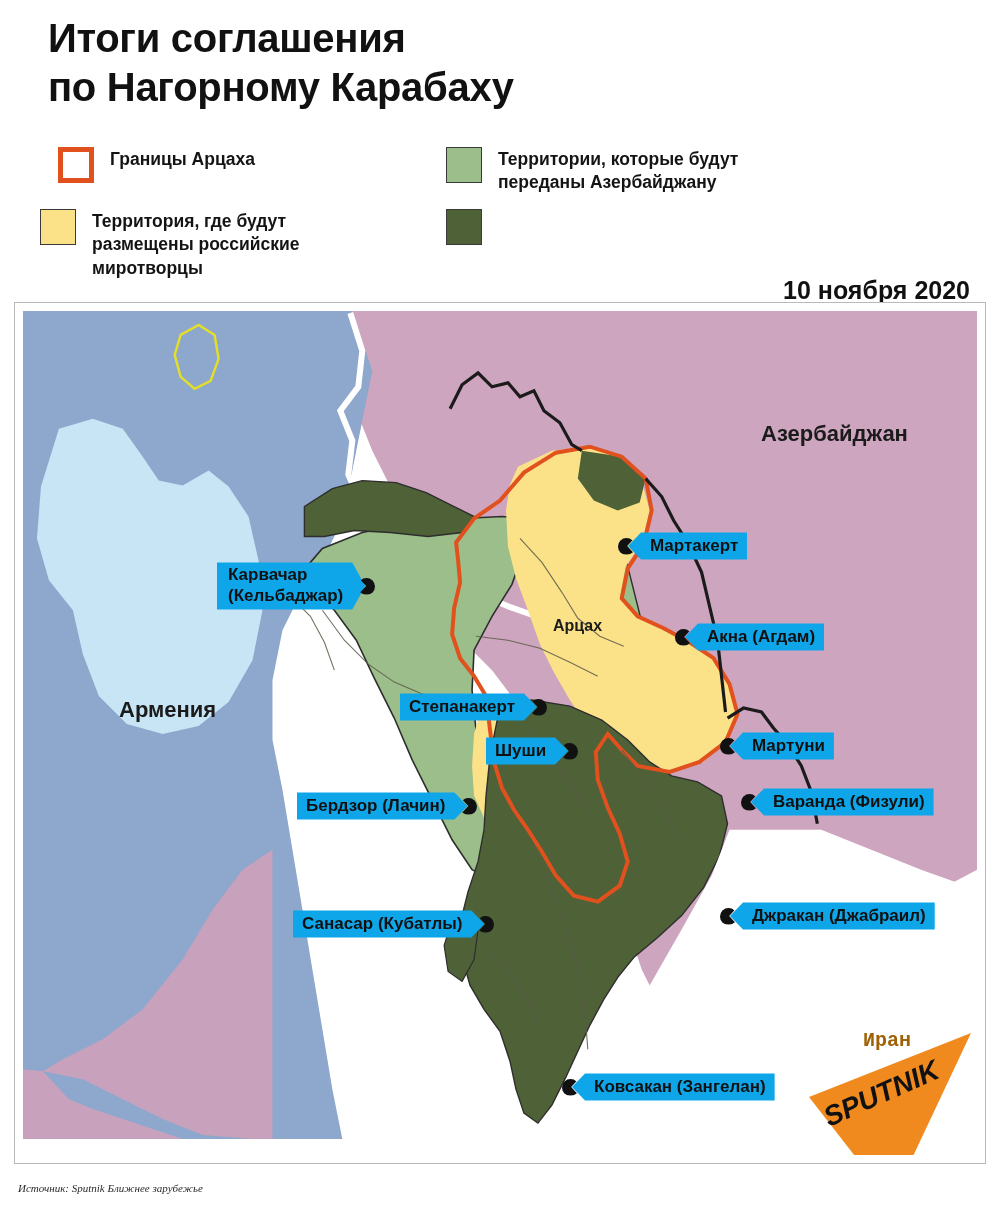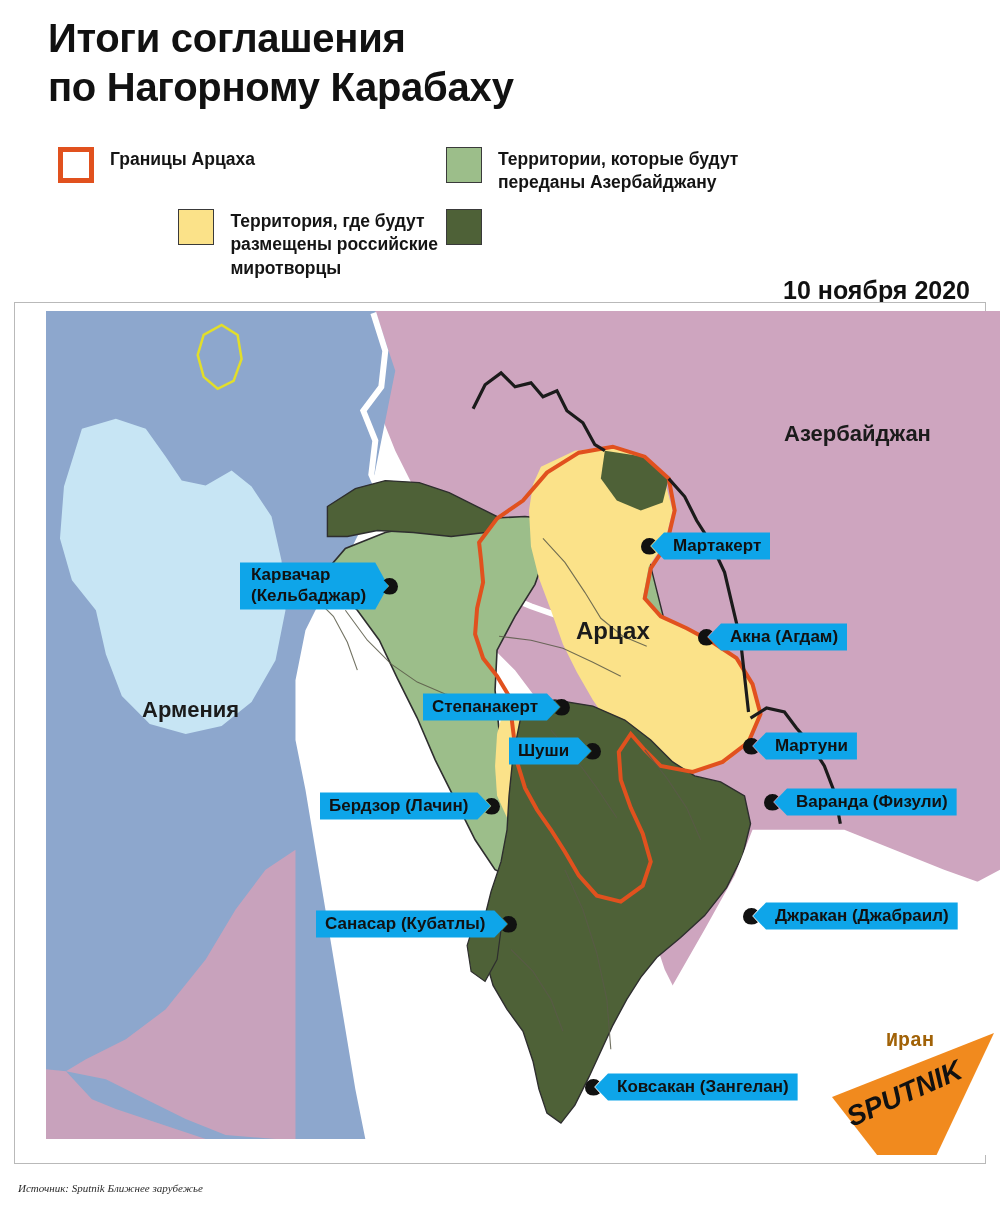--- a/index.html
+++ b/index.html
@@ -40,21 +40,21 @@
     left: 0;
     top: 140px;
     width: 1000px;
   }
   .legend-item {
     position: absolute;
     display: flex;
     align-items: flex-start;
   }
   .legend-item.li0 { left: 58px;  top: 6px;  width: 380px; }
-  .legend-item.li1 { left: 58px;  top: 68px; width: 380px; justify-content: flex-end; }
+  .legend-item.li1 { left: 40px;  top: 68px; width: 380px; }
   .legend-item.li2 { left: 446px; top: 6px;  width: 420px; }
   .legend-item.li3 { left: 446px; top: 68px; width: 420px; }
 
   .swatch {
     width: 36px;
     height: 36px;
     flex: 0 0 36px;
     box-sizing: border-box;
     margin-top: 1px;
   }
@@ -95,21 +95,20 @@
     background: #ffffff;
     box-sizing: border-box;
     padding: 8px;
   }
   .map-stage {
     position: relative;
     width: 100%;
     height: 100%;
     overflow: hidden;
     background: #ffffff;
-    margin-left: 23px;
   }
   .map-svg {
     position: absolute;
     left: 0; top: 0;
     width: 100%;
     height: 100%;
     display: block;
   }
 
   
@@ -320,21 +319,21 @@
       </g>
 
       <path fill="#ffffff" stroke="none" d="M708,520 L800,520 L900,560 L956,580 L956,846 L560,846 L580,760
            L620,690 L660,620 L690,566 Z"></path>
     </svg>
 
     <div class="country-label" style="left:738px; top:110px;">Азербайджан</div>
     <div class="country-label" style="left:96px; top:386px;">Армения</div>
     <div class="country-label iran" style="left:840px; top:718px;">Иран</div>
 
-    <div class="country-label" style="left:530px; top:306px; font-size:24px;">Арцах</div>
+    <div class="country-label" style="left:530px; top:306px; font-size:16px;">Арцах</div>
 
     <div class="city face-left" style="left:595px; top:222px;">
       <span class="dot"></span>
       <span class="tag">Мартакерт</span>
     </div>
 
     <div class="city face-right" style="left:194px; top:252px; height:46px;">
       <span class="tag two">Карвачар
 (Кельбаджар)</span>
       <span class="dot"></span>

